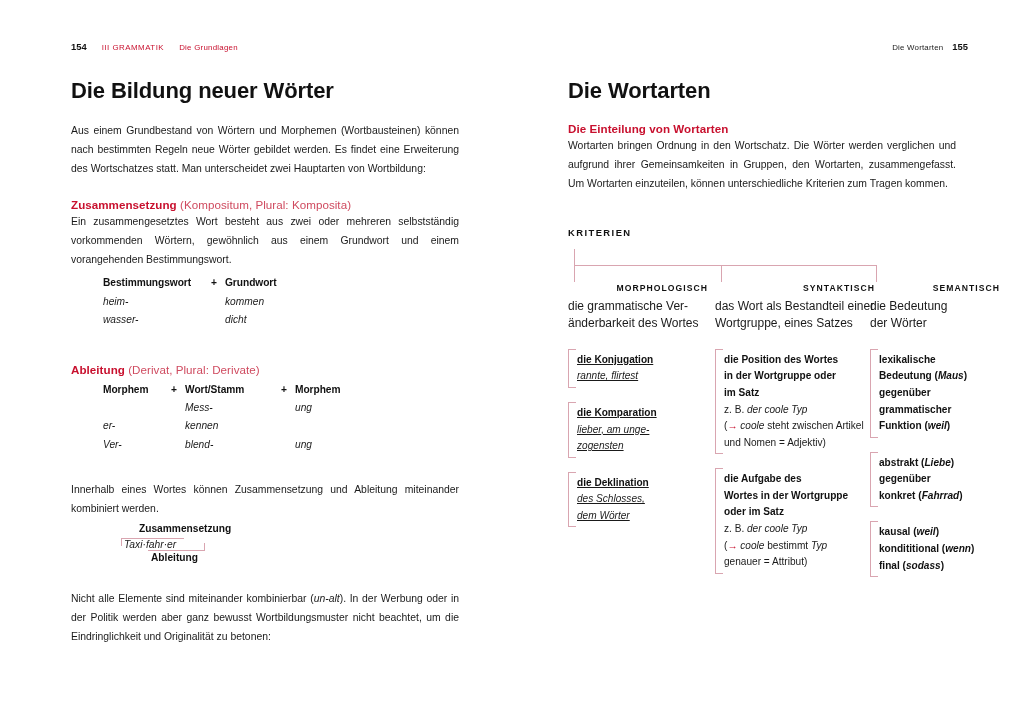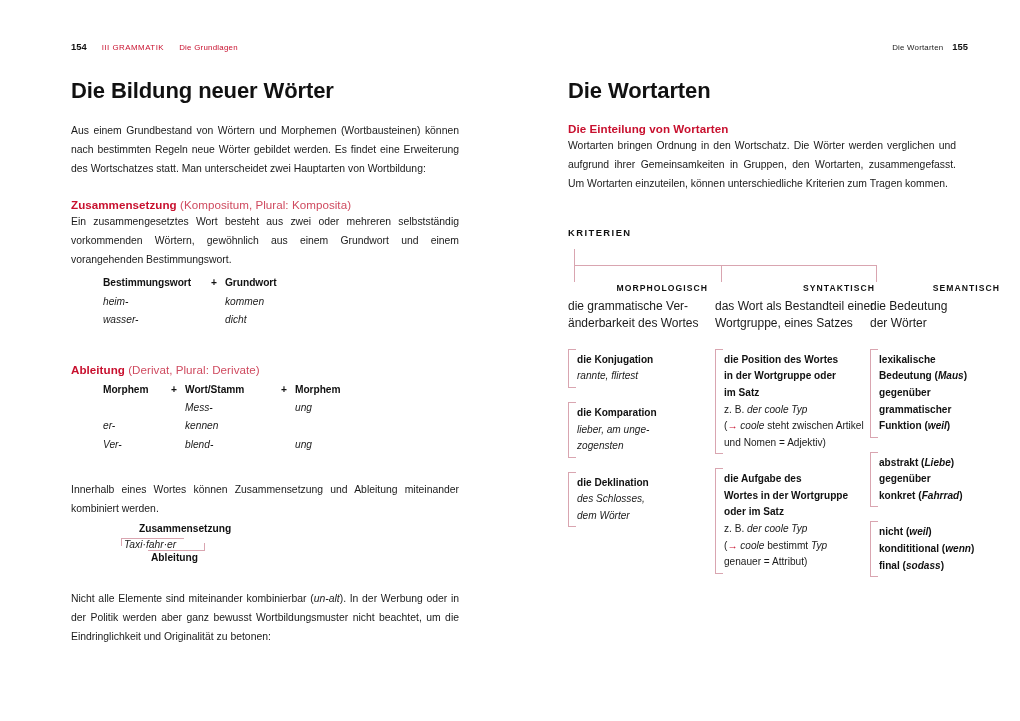--- a/index.html
+++ b/index.html
@@ -231,21 +231,21 @@
           <div class="desc">
             <div>die Bedeutung</div>
             <div>der Wörter</div>
           </div>
         </div>
       </div>
 
       <div class="gap-md"></div>
 
       <div class="boxcols" id="box-columns">
-        <div class="boxcol" style="left:0px;width:135px;">
+        <div class="boxcol" style="left:0px;width:135px;text-decoration:underline;">
             <div class="bbox">
               <span class="ln"><b>die Konjugation</b></span>
               <span class="ln"><i>rannte, flirtest</i></span>
             </div>
             <div class="bbox">
               <span class="ln"><b>die Komparation</b></span>
               <span class="ln"><i>lieber, am unge-</i></span>
               <span class="ln"><i>zogensten</i></span>
             </div>
             <div class="bbox">
@@ -279,21 +279,21 @@
               <span class="ln"><b>gegenüber</b></span>
               <span class="ln"><b>grammatischer</b></span>
               <span class="ln"><b>Funktion (</b><b><i>weil</i></b><b>)</b></span>
             </div>
             <div class="bbox">
               <span class="ln"><b>abstrakt (</b><b><i>Liebe</i></b><b>)</b></span>
               <span class="ln"><b>gegenüber</b></span>
               <span class="ln"><b>konkret (</b><b><i>Fahrrad</i></b><b>)</b></span>
             </div>
             <div class="bbox">
-              <span class="ln"><b>nicht (</b><b><i>weil</i></b><b>)</b></span>
+              <span class="ln"><b>kausal (</b><b><i>weil</i></b><b>)</b></span>
               <span class="ln"><b>kondititional (</b><b><i>wenn</i></b><b>)</b></span>
               <span class="ln"><b>final (</b><b><i>sodass</i></b><b>)</b></span>
             </div>
           </div>
       </div>
 
     </div>
   </div>
 </div>
 

